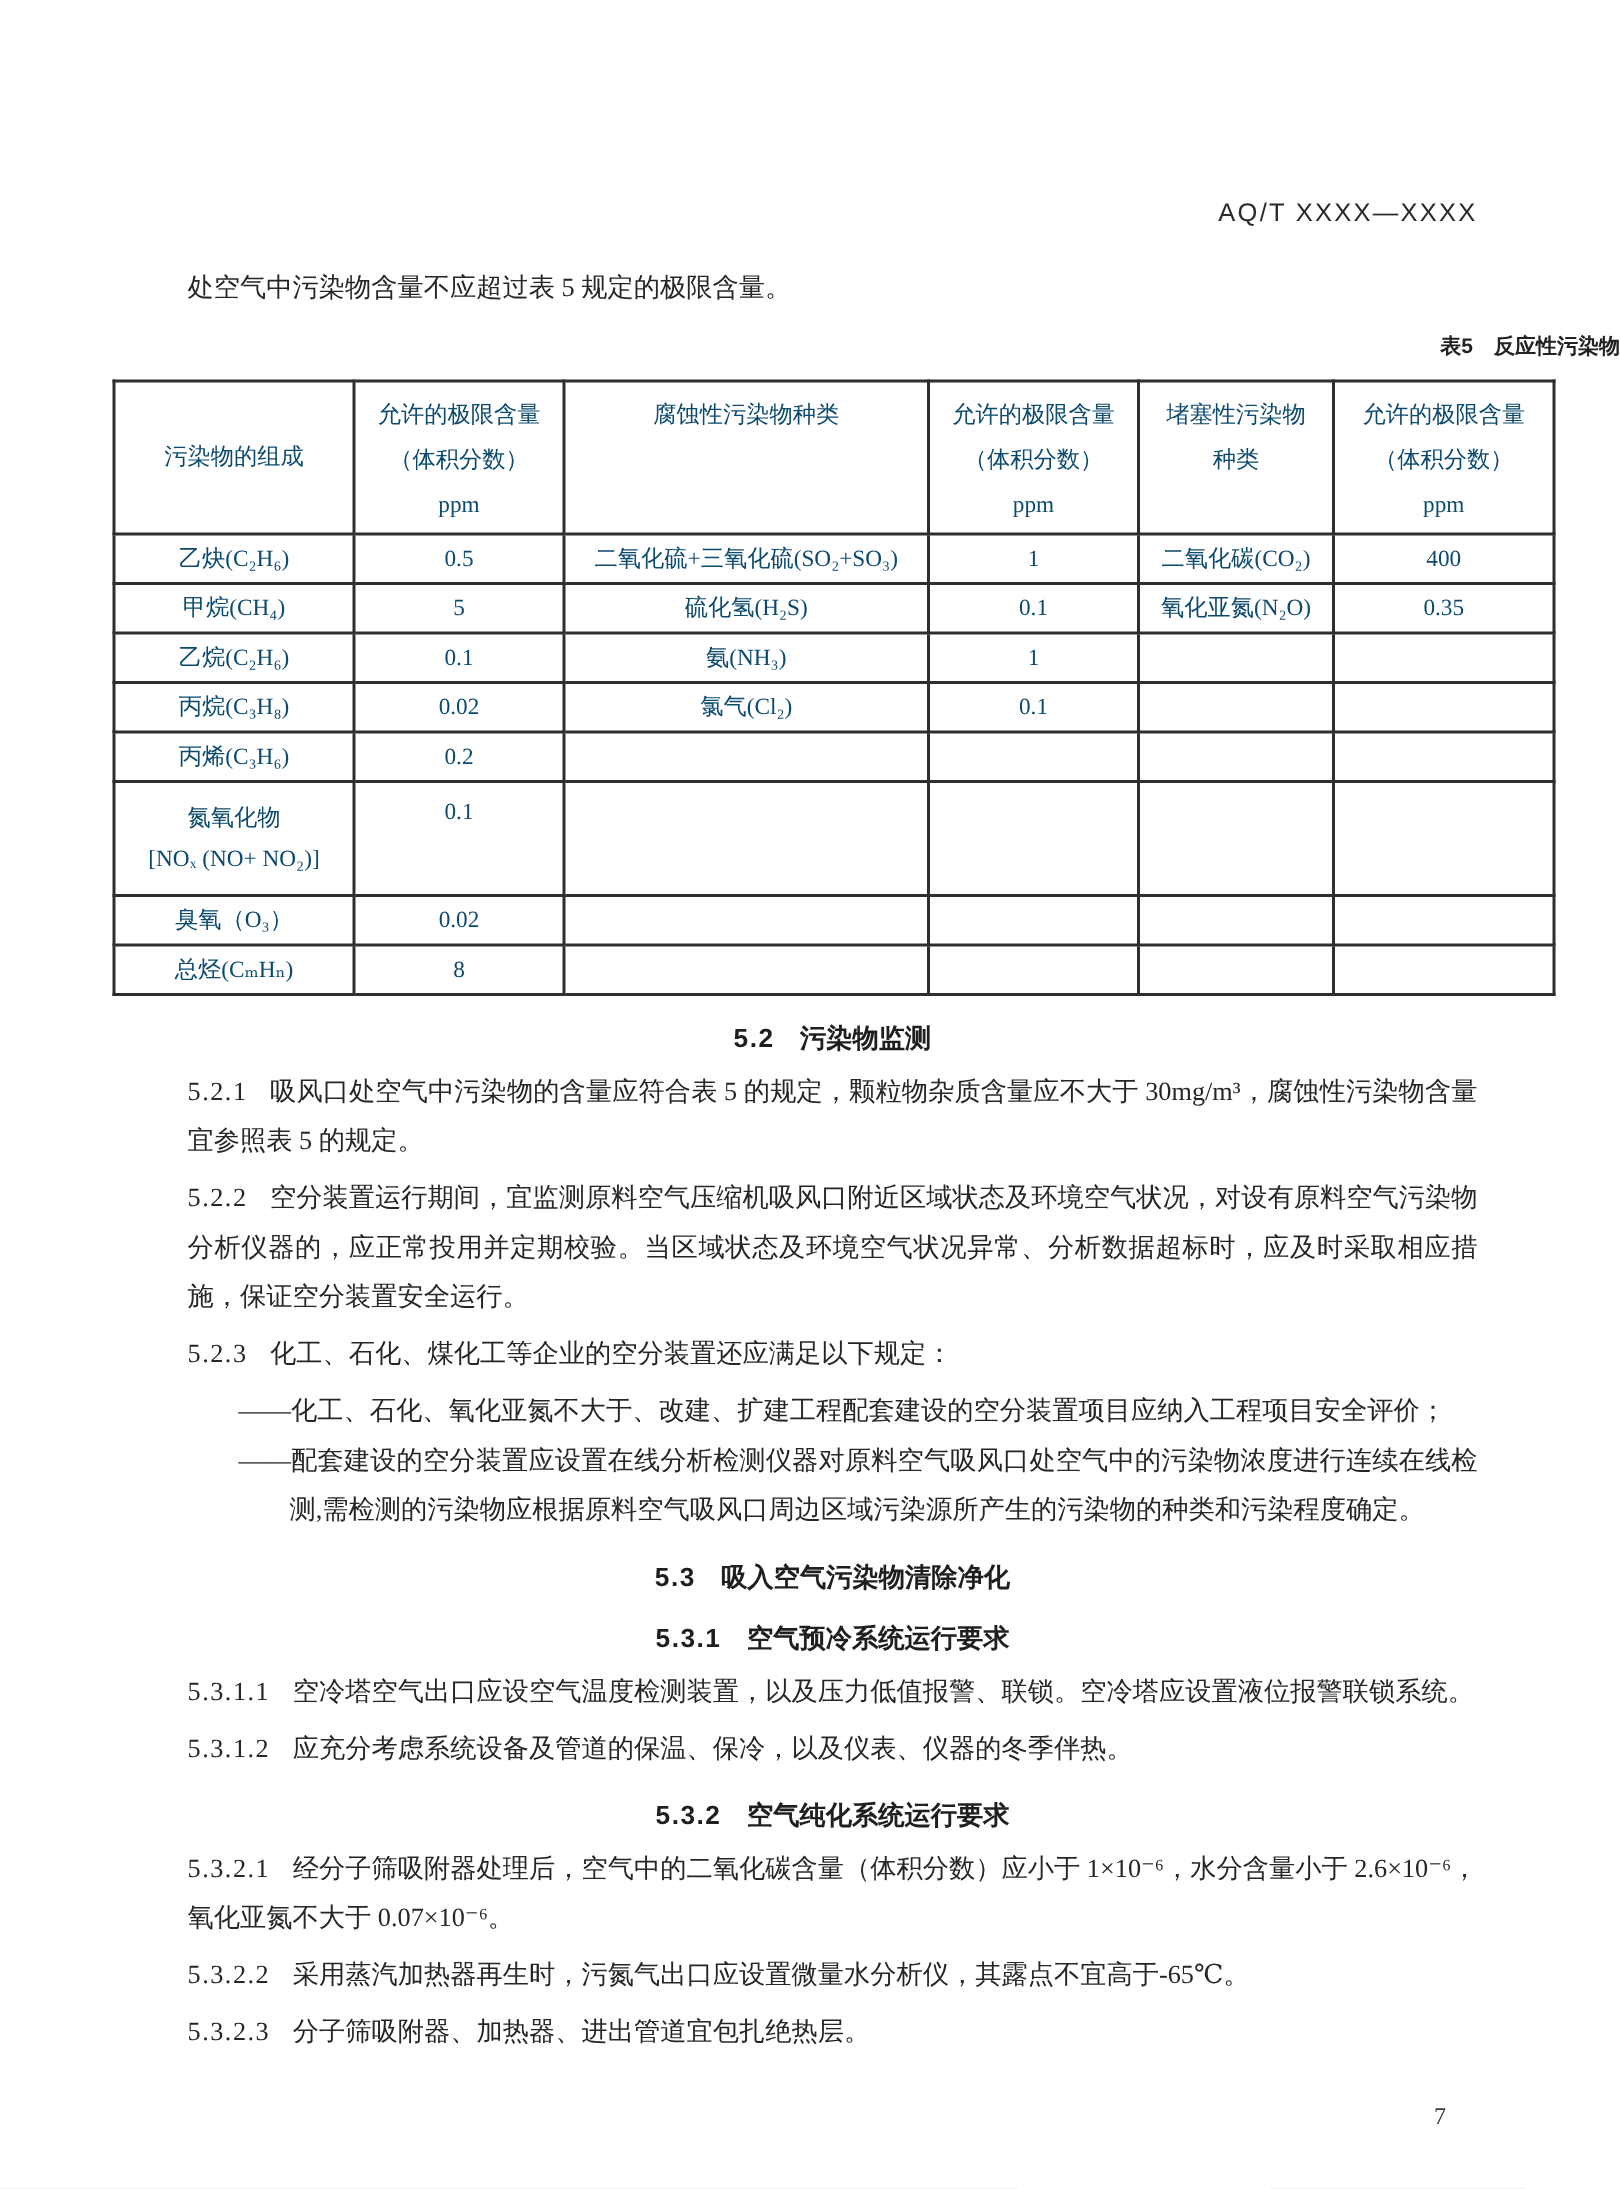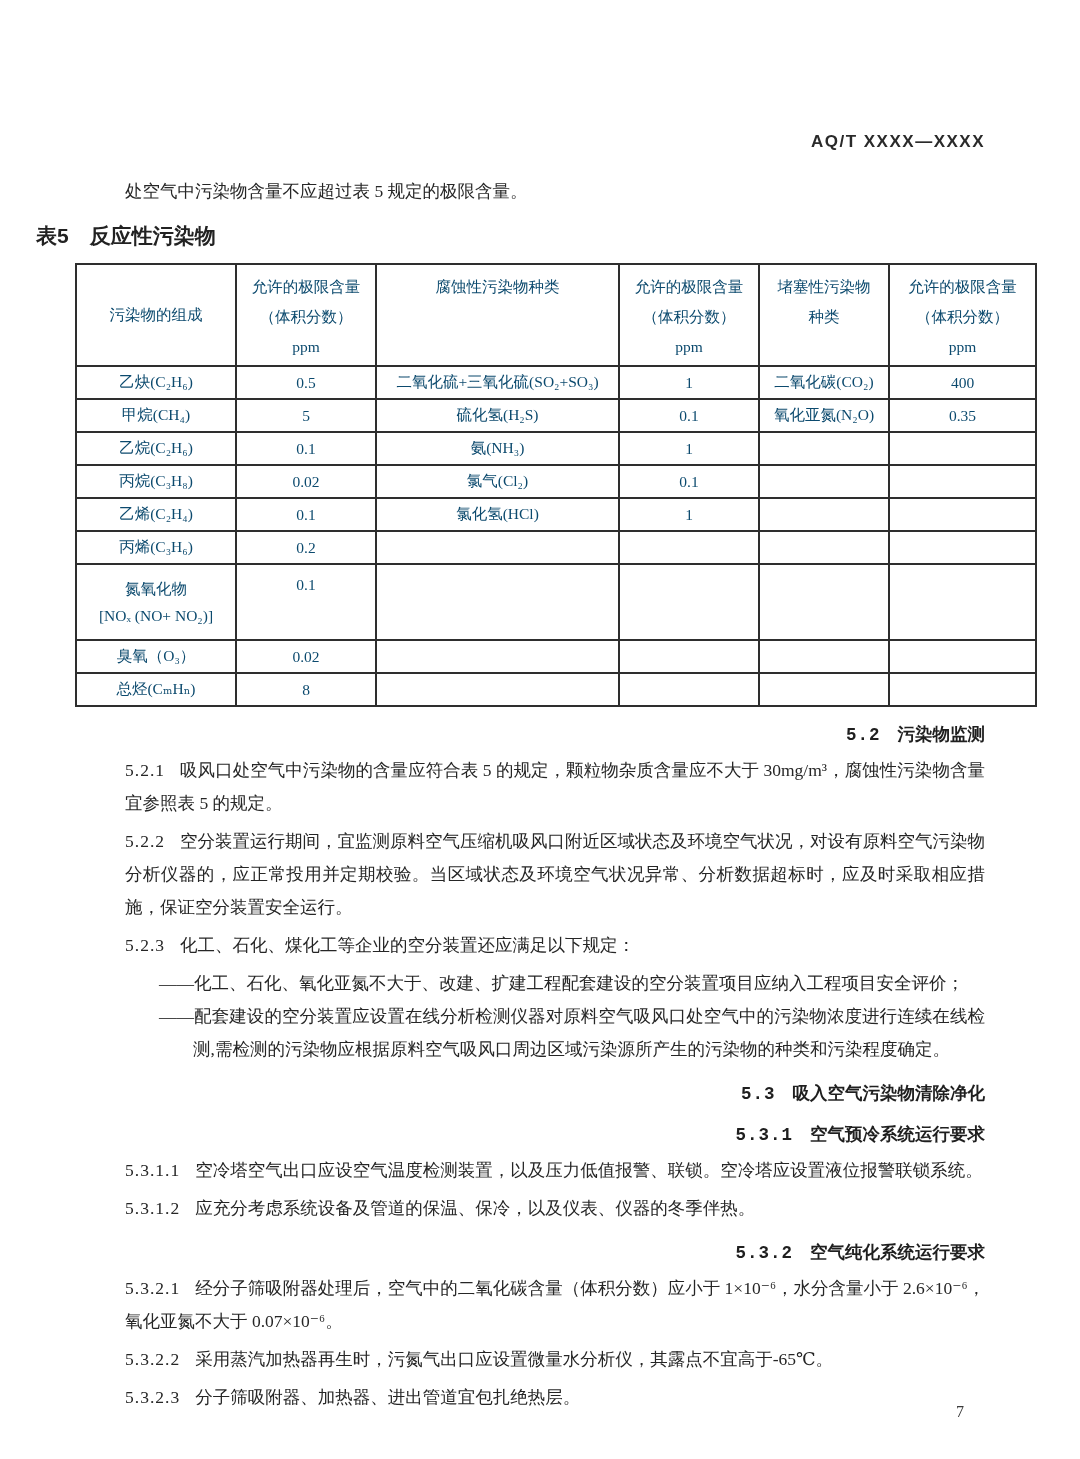--- a/index.html
+++ b/index.html
@@ -14,36 +14,34 @@
     box-sizing:border-box;
     padding-top:132px;
   }
   .doc-code{
     text-align:right;
     margin:0 95px 0 0;
     font-family:"Liberation Sans","DejaVu Sans",sans-serif;
     font-size:17px;
     letter-spacing:1.5px;
     color:#2a2a2a;
-    font-weight:bold;
   }
   .intro{
     margin:24px 95px 0 125px;
     font-size:17.5px;
     line-height:30px;
     text-align:justify;
   }
   .table-title{
     margin:16px 0 13px;
-    text-align:left;
+    text-align:right;
     font-family:"Liberation Sans","DejaVu Sans",sans-serif;
     font-weight:bold;
-    font-size:21px;
+    font-size:14px;
     color:#222;
-    padding-left:36px;
   }
   table.pollutants{
     margin-left:75px;
     width:960px;
     border-collapse:collapse;
     table-layout:fixed;
   }
   table.pollutants th,
   table.pollutants td{
     border:2px solid #2e2e2e;
@@ -66,27 +64,27 @@
   table.pollutants tr.r-tall{height:76px;}
   table.pollutants tr.r-tall td{line-height:27px;}
   table.pollutants tr.r-tall td.vtop{vertical-align:top;padding-top:6px;}
   .body-text{
     margin:0 95px 0 125px;
     font-size:17.5px;
     line-height:33px;
     text-align:justify;
   }
   .hd{
-    margin:15px 0 6px;
-    font-family:Liberation Mono, monospace;
+    margin:15px 12px 6px;
+    font-family:Liberation Sans, sans-serif;
     font-weight:bold;
     font-size:17.5px;
     line-height:26px;
     color:#1f1f1f;
-    text-align:right;
+    text-align:center;
   }
   .hd .num{margin-right:17px;letter-spacing:1px;}
   .para{margin:5px 0;}
   .para .num{margin-right:15px;letter-spacing:1px;}
   .dash-item{
     margin:0 0 0 34px;
     padding-left:34px;
     text-indent:-34px;
   }
   .page-number{
@@ -161,28 +159,20 @@
       </tr>
       <tr class="r">
         <td>丙烷(C₃H₈)</td>
         <td>0.02</td>
         <td>氯气(Cl₂)</td>
         <td>0.1</td>
         <td></td>
         <td></td>
       </tr>
       <tr class="r">
-        <td>乙烯(C₂H₄)</td>
-        <td>0.1</td>
-        <td>氯化氢(HCl)</td>
-        <td>1</td>
-        <td></td>
-        <td></td>
-      </tr>
-      <tr class="r">
         <td>丙烯(C₃H₆)</td>
         <td>0.2</td>
         <td></td>
         <td></td>
         <td></td>
         <td></td>
       </tr>
       <tr class="r-tall">
         <td>氮氧化物
 [NOₓ (NO+ NO₂)]</td>

